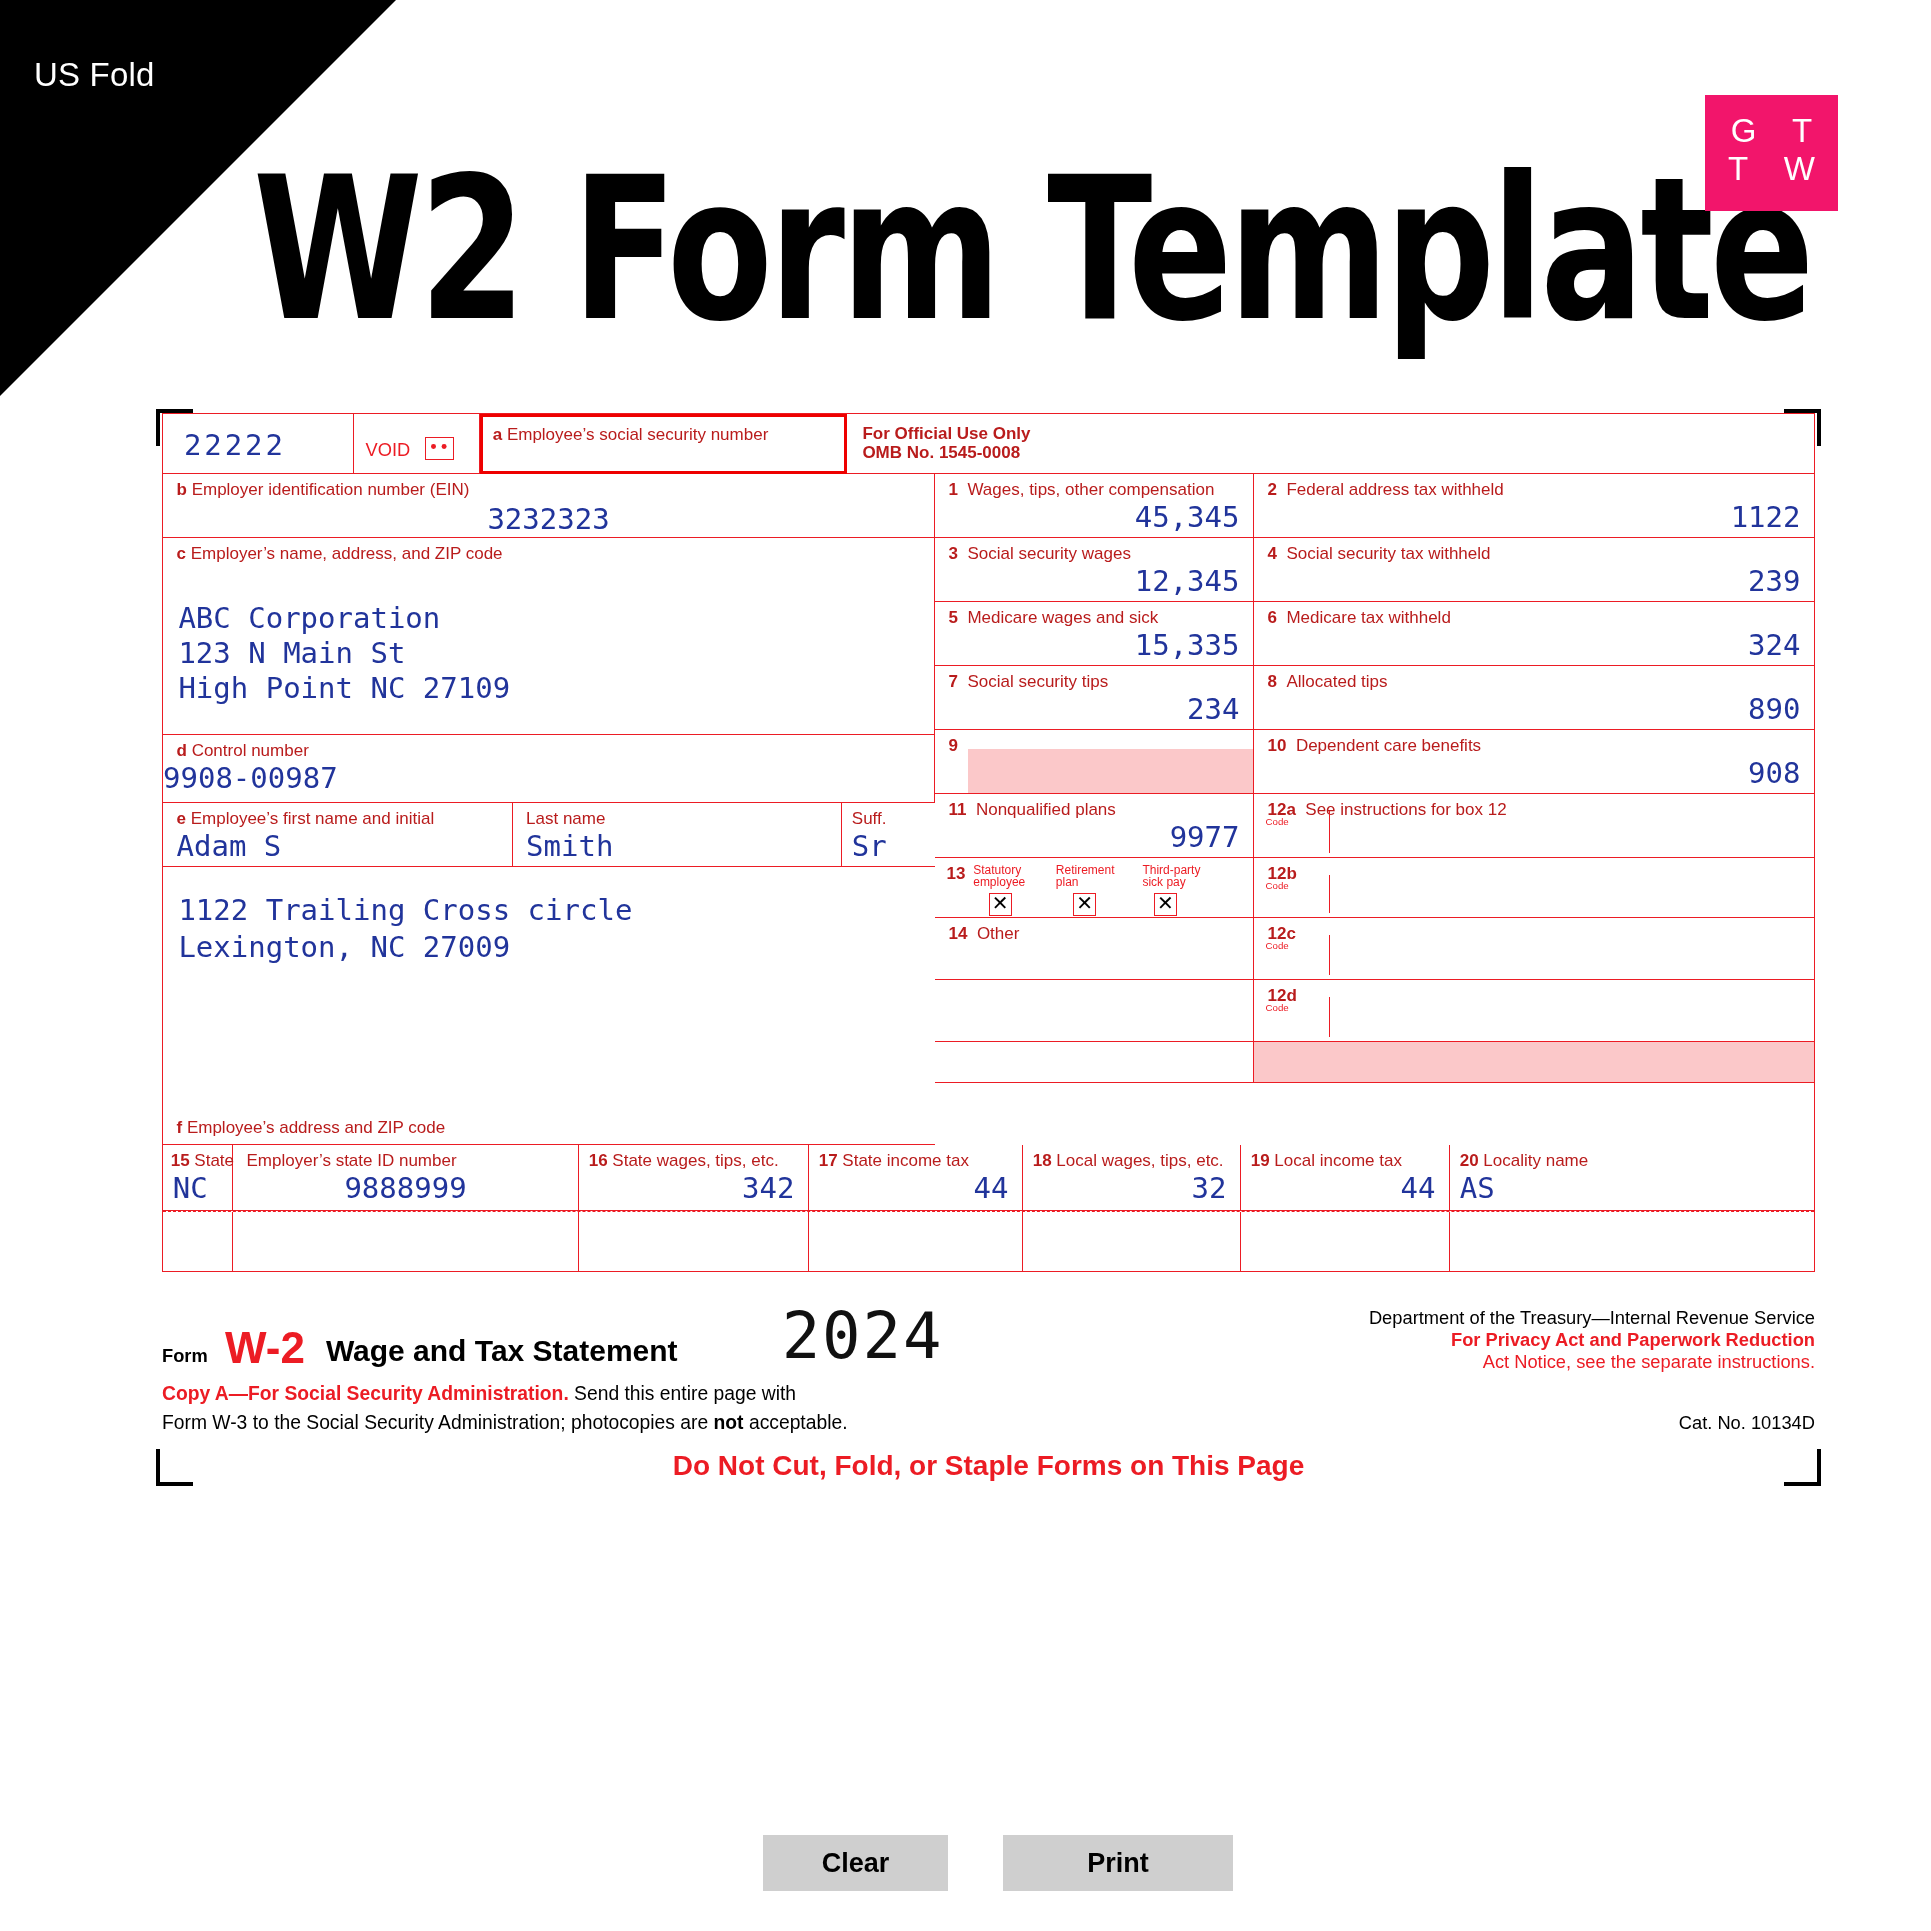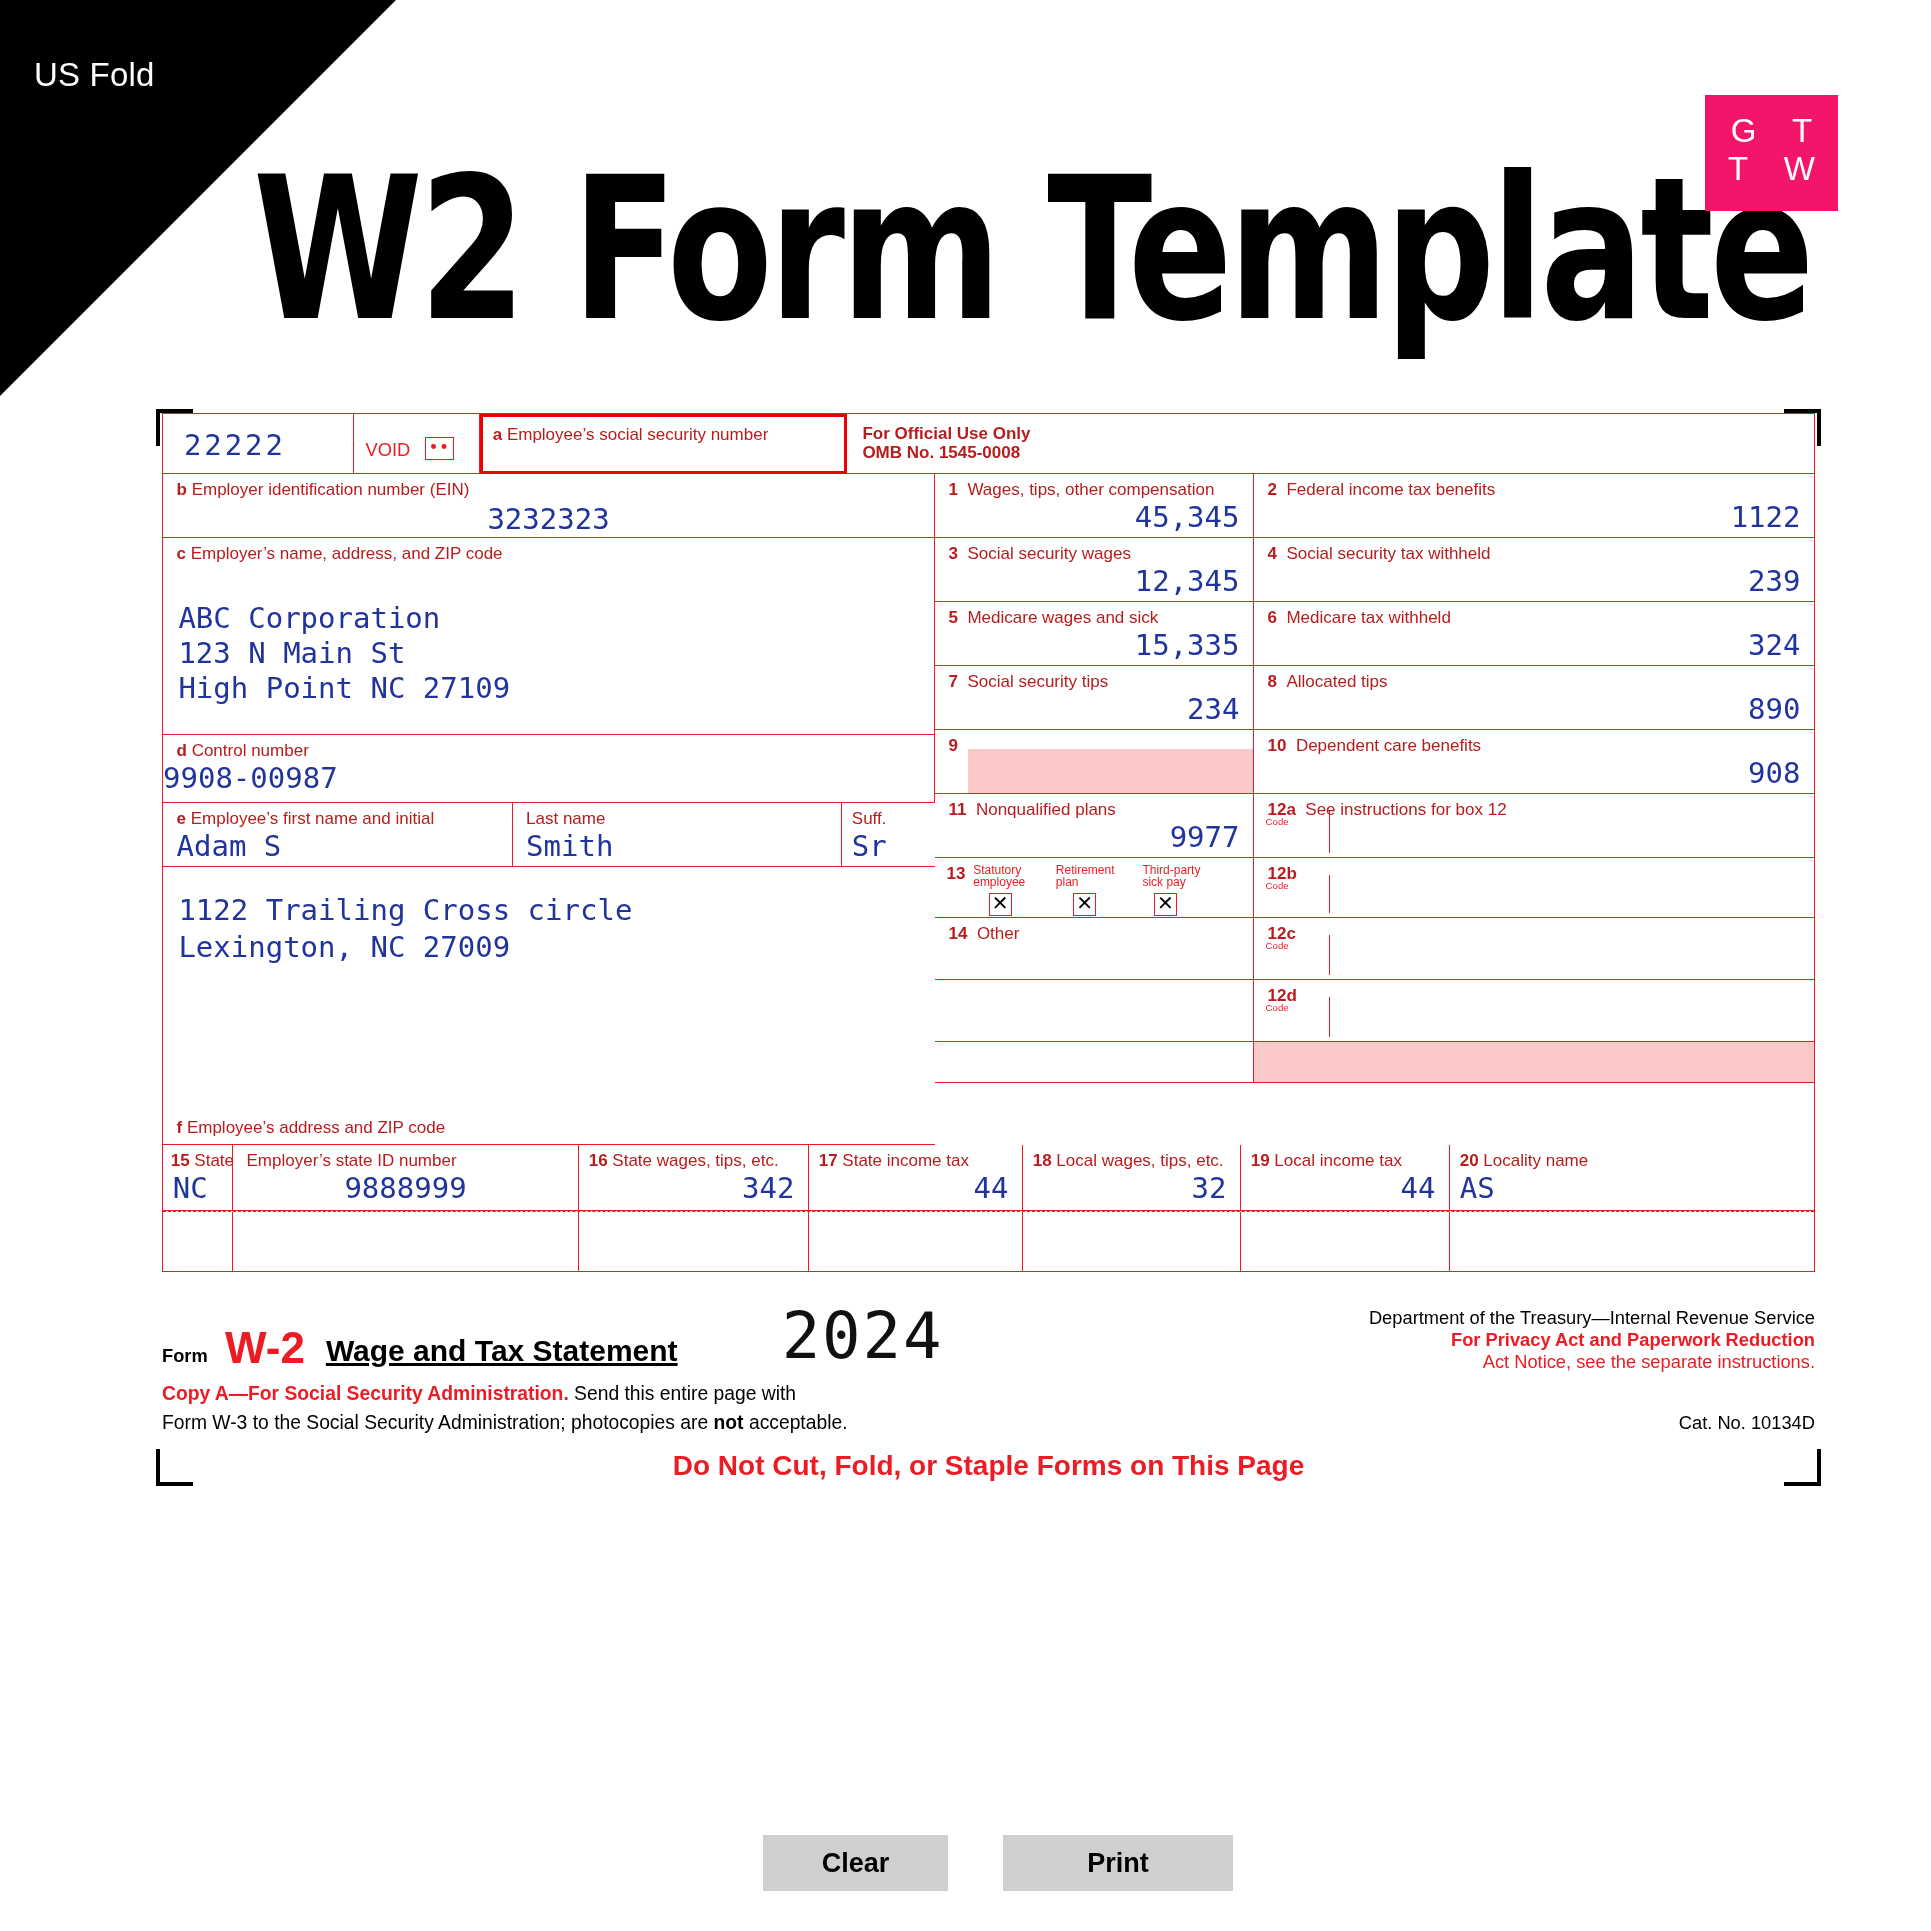--- a/index.html
+++ b/index.html
@@ -246,21 +246,21 @@
         </div>
 
         <div style="flex:1;">
 
           <div class="row">
             <div class="cell" style="width:319px;height:64px;">
               <div class="lbl" style="padding:5.8px 0 0 13.5px;"><b>1</b>&nbsp;&nbsp;<span>Wages, tips, other compensation</span></div>
               <div class="blue-val val-right">45,345</div>
             </div>
             <div class="cell" style="flex:1;height:64px;border-right:none;">
-              <div class="lbl" style="padding:5.8px 0 0 13.5px;"><b>2</b>&nbsp;&nbsp;<span>Federal income tax benefits</span></div>
+              <div class="lbl" style="padding:5.8px 0 0 13.5px;"><b>2</b>&nbsp;&nbsp;<span>Federal address tax withheld</span></div>
               <div class="blue-val val-right">1122</div>
             </div>
           </div>
 
           <div class="row">
             <div class="cell" style="width:319px;height:64px;">
               <div class="lbl" style="padding:5.8px 0 0 13.5px;"><b>3</b>&nbsp;&nbsp;<span>Social security wages</span></div>
               <div class="blue-val val-right">12,345</div>
             </div>
             <div class="cell" style="flex:1;height:64px;border-right:none;">
@@ -435,21 +435,21 @@
           </div>
       </div>
       <div class="bracket bl"></div>
       <div class="bracket br"></div>
     </div>
 
     <div class="footer">
       <div style="display:flex;align-items:flex-end;padding-top:13.5px;">
         <div style="font-size:18.3px;color:#000;font-weight:bold;padding-bottom:5.8px;">Form</div>
         <div class="w2-big" style="margin-left:17.4px;">W-2</div>
-        <div style="font-size:30px;font-weight:bold;color:#000;margin-left:21px;padding-bottom:4.8px;text-decoration:underline;">Wage and Tax Statement</div>
+        <div style="font-size:30px;font-weight:bold;color:#000;margin-left:21px;padding-bottom:4.8px;">Wage and Tax Statement</div>
         <div class="year" style="margin-left:104px;">2024</div>
         <div style="margin-left:auto;text-align:right;">
           <div style="font-size:18.3px;color:#000;">Department of the Treasury—Internal Revenue Service</div>
           <div style="font-size:18.3px;font-weight:bold;color:#ec1c24;">For Privacy Act and Paperwork Reduction</div>
           <div style="font-size:18.3px;font-weight:normal;color:#ec1c24;">Act Notice, see the separate instructions.</div>
         </div>
       </div>
 
       <div style="display:flex;justify-content:space-between;align-items:flex-start;margin-top:5.8px;">
         <div style="font-size:19.3px;line-height:29px;color:#000;">

